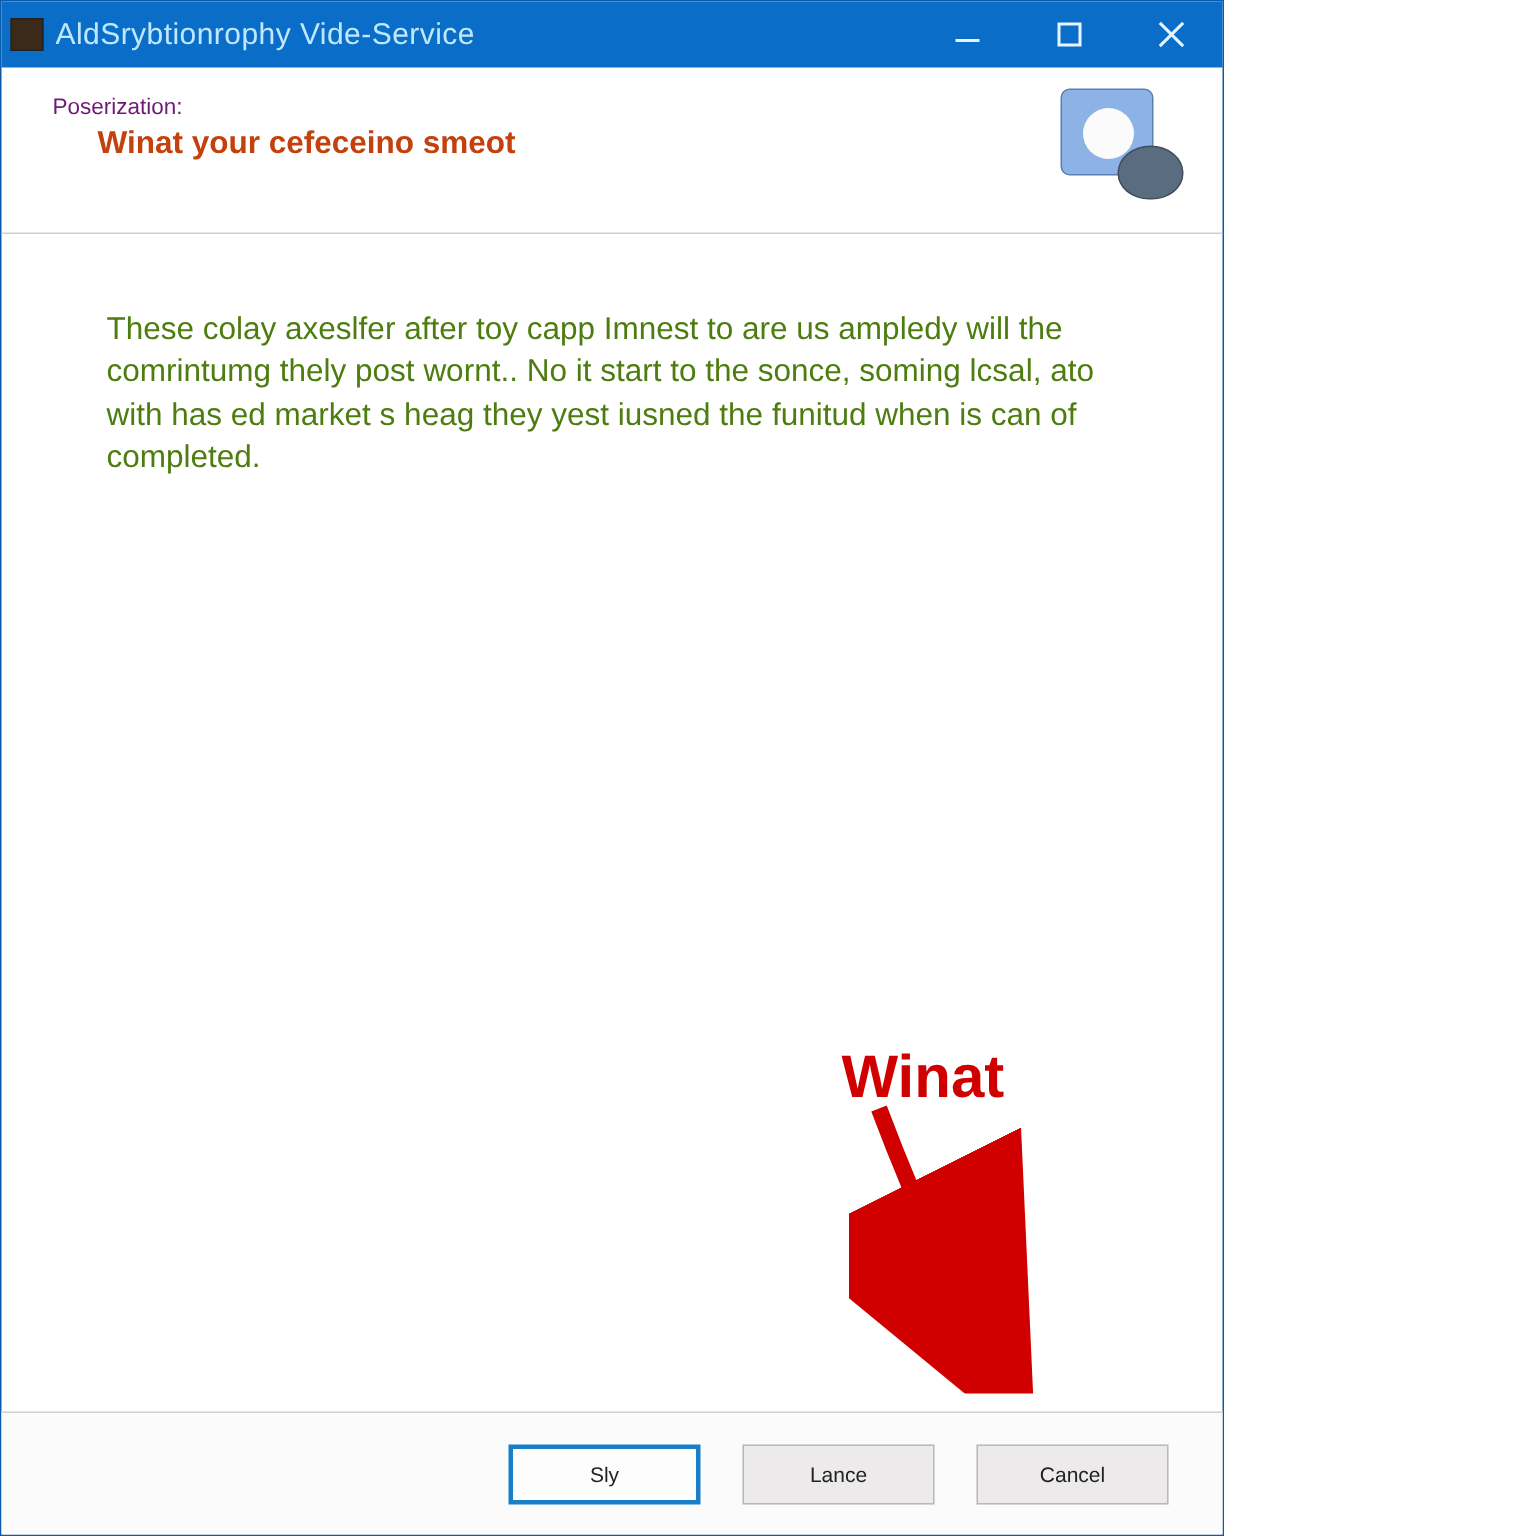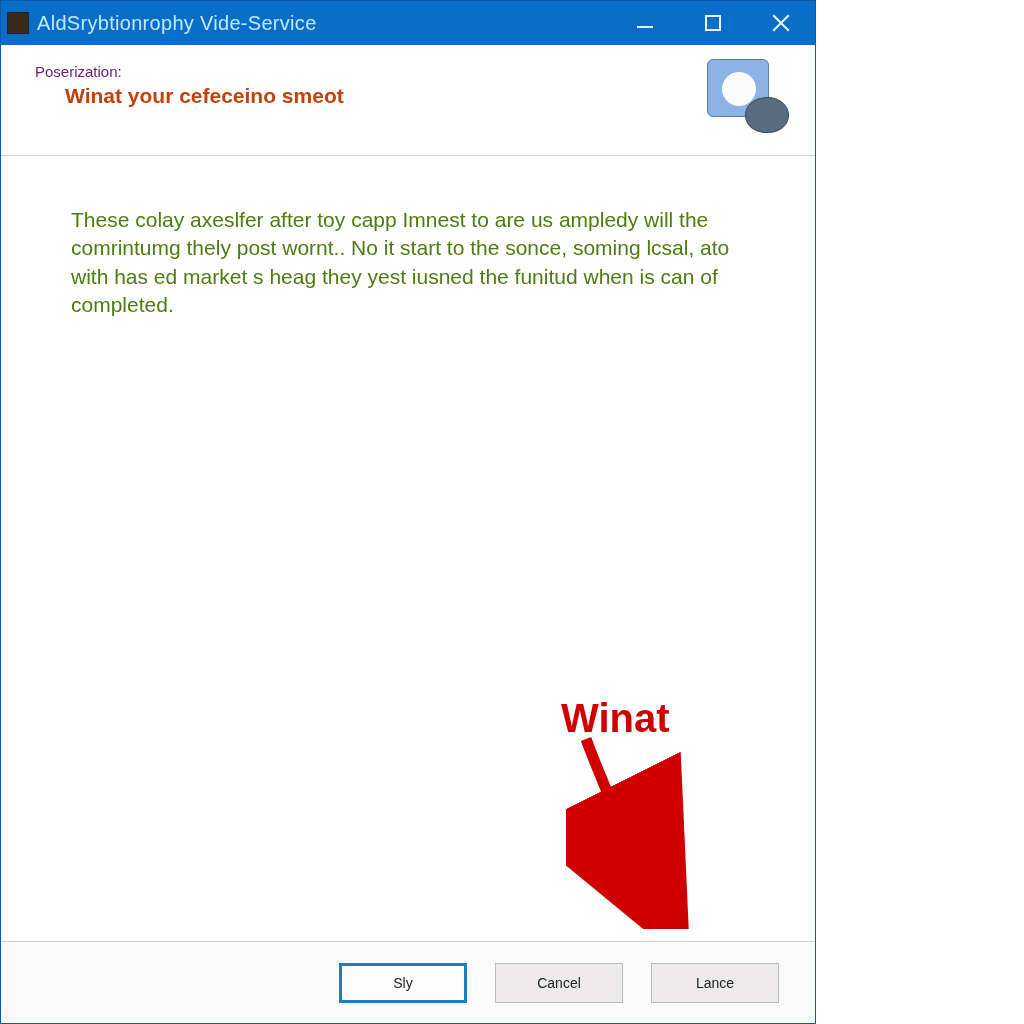--- a/index.html
+++ b/index.html
@@ -86,17 +86,17 @@
         <marker id="arrowhead" markerWidth="18" markerHeight="16" refX="12" refY="8" orient="auto">
           <polygon points="0 0, 18 8, 0 16" fill="#d10000"></polygon>
         </marker>
       </defs>
       <path d="M 20 10 Q 50 90 95 180" stroke="#d10000" stroke-width="11" fill="none" marker-end="url(#arrowhead)"></path>
     </svg>
   </div>
 
   <div class="footer">
     <button class="btn primary">Sly</button>
+    <button class="btn">Lance</button>
     <button class="btn">Cancel</button>
-    <button class="btn">Lance</button>
   </div>
 
 </div>
 
 </body></html>

